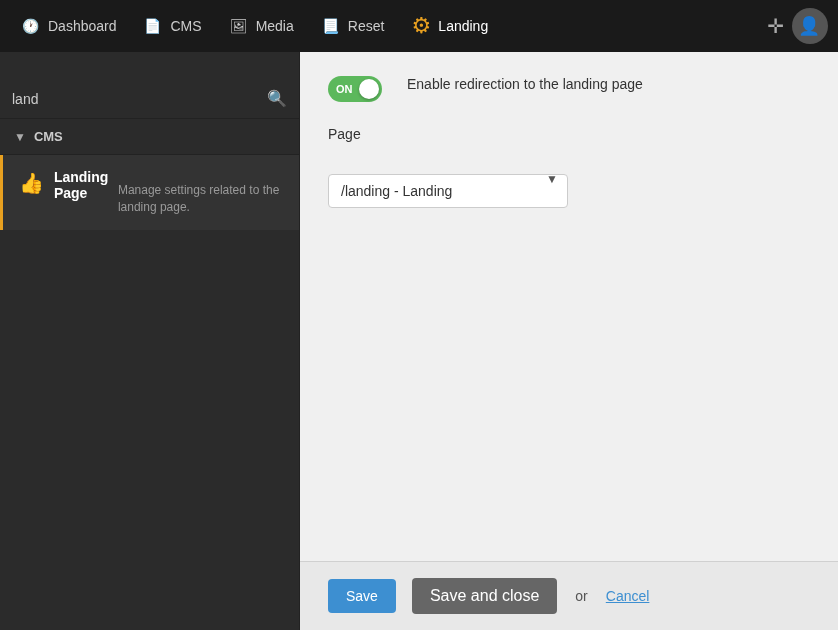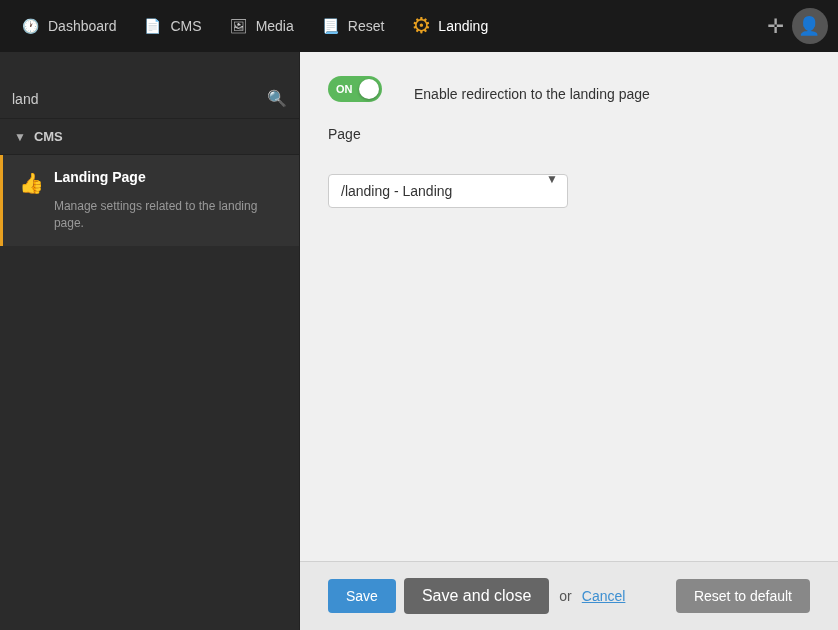--- a/index.html
+++ b/index.html
@@ -90,42 +90,42 @@
     .sidebar-item {
       display: flex;
       align-items: flex-start;
       gap: 10px;
       padding: 14px 16px;
       cursor: pointer;
       border-left: 3px solid #e8a020;
       background: #333;
     }
     .sidebar-item-icon { font-size: 20px; color: #ccc; margin-top: 2px; }
-    .sidebar-item-text { display: flex; flex-direction: column; }
+    .sidebar-item-text { display: flex; flex-direction: row; }
     .sidebar-item-title { color: #fff; font-size: 14px; font-weight: bold; }
     .sidebar-item-desc { color: #999; font-size: 12px; margin-top: 13px; line-height: 1.4; }
 
     
     .content-area {
       flex: 1;
       background: #f0f0f0;
       display: flex;
       flex-direction: column;
     }
 
     .content-body {
       flex: 1;
       padding: 24px 28px;
     }
 
     
     .toggle-row {
       display: flex;
-      align-items: flex-end;
-      gap: 32px;
+      align-items: flex-start;
+      gap: 25px;
       margin-bottom: 24px;
     }
     .toggle-switch {
       position: relative;
       width: 54px;
       height: 26px;
       border-radius: 13px;
       background: #5cb85c;
       display: flex;
       align-items: center;
@@ -177,21 +177,21 @@
       font-size: 12px;
     }
 
     
     .content-footer {
       padding: 16px 28px;
       background: #e8e8e8;
       border-top: 1px solid #d0d0d0;
       display: flex;
       align-items: center;
-      gap: 8px;
+      gap: 16px;
     }
     .btn-save {
       padding: 9px 18px;
       background: #3d8fd1;
       color: #fff;
       border: none;
       border-radius: 4px;
       cursor: pointer;
       font-size: 14px;
     }
@@ -299,17 +299,16 @@
         <span class="select-arrow">▼</span>
       </div>
 
     </div>
 
     <div class="content-footer">
       <button class="btn-save">Save</button>
       <button class="btn-save-close">Save and close</button>
       <span class="btn-or">or</span>
       <button class="btn-cancel">Cancel</button>
-      <button class="btn-reset">Reset to default</button>
     </div>
   </div>
 
 </div>
 
 </body></html>

